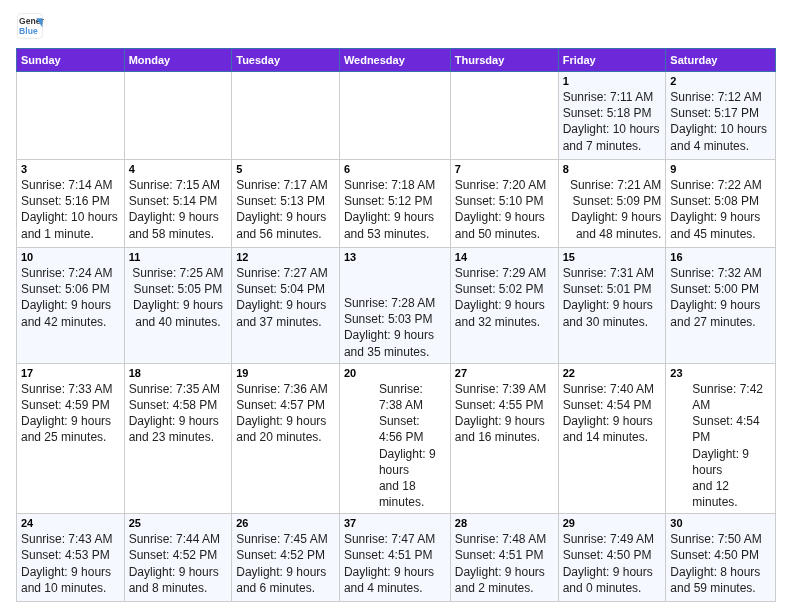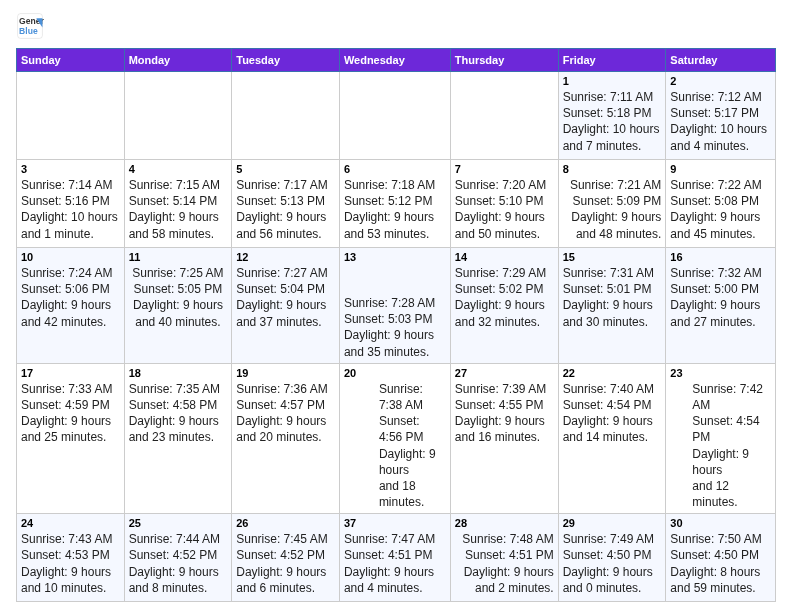--- a/index.html
+++ b/index.html
@@ -330,21 +330,21 @@
           </td>
           <td>
             <span class="day-num">37</span>
             <div class="day-info" style="white-space: pre-line;">Sunrise: 7:47 AM
 Sunset: 4:51 PM
 Daylight: 9 hours
 and 4 minutes.</div>
           </td>
           <td>
             <span class="day-num">28</span>
-            <div class="day-info" style="white-space: pre-line; text-align: right;">Sunrise: 7:48 AM
+            <div class="day-info" style="white-space: pre-line;">Sunrise: 7:48 AM
 Sunset: 4:51 PM
 Daylight: 9 hours
 and 2 minutes.</div>
           </td>
           <td>
             <span class="day-num">29</span>
             <div class="day-info" style="white-space: pre-line;">Sunrise: 7:49 AM
 Sunset: 4:50 PM
 Daylight: 9 hours
 and 0 minutes.</div>

